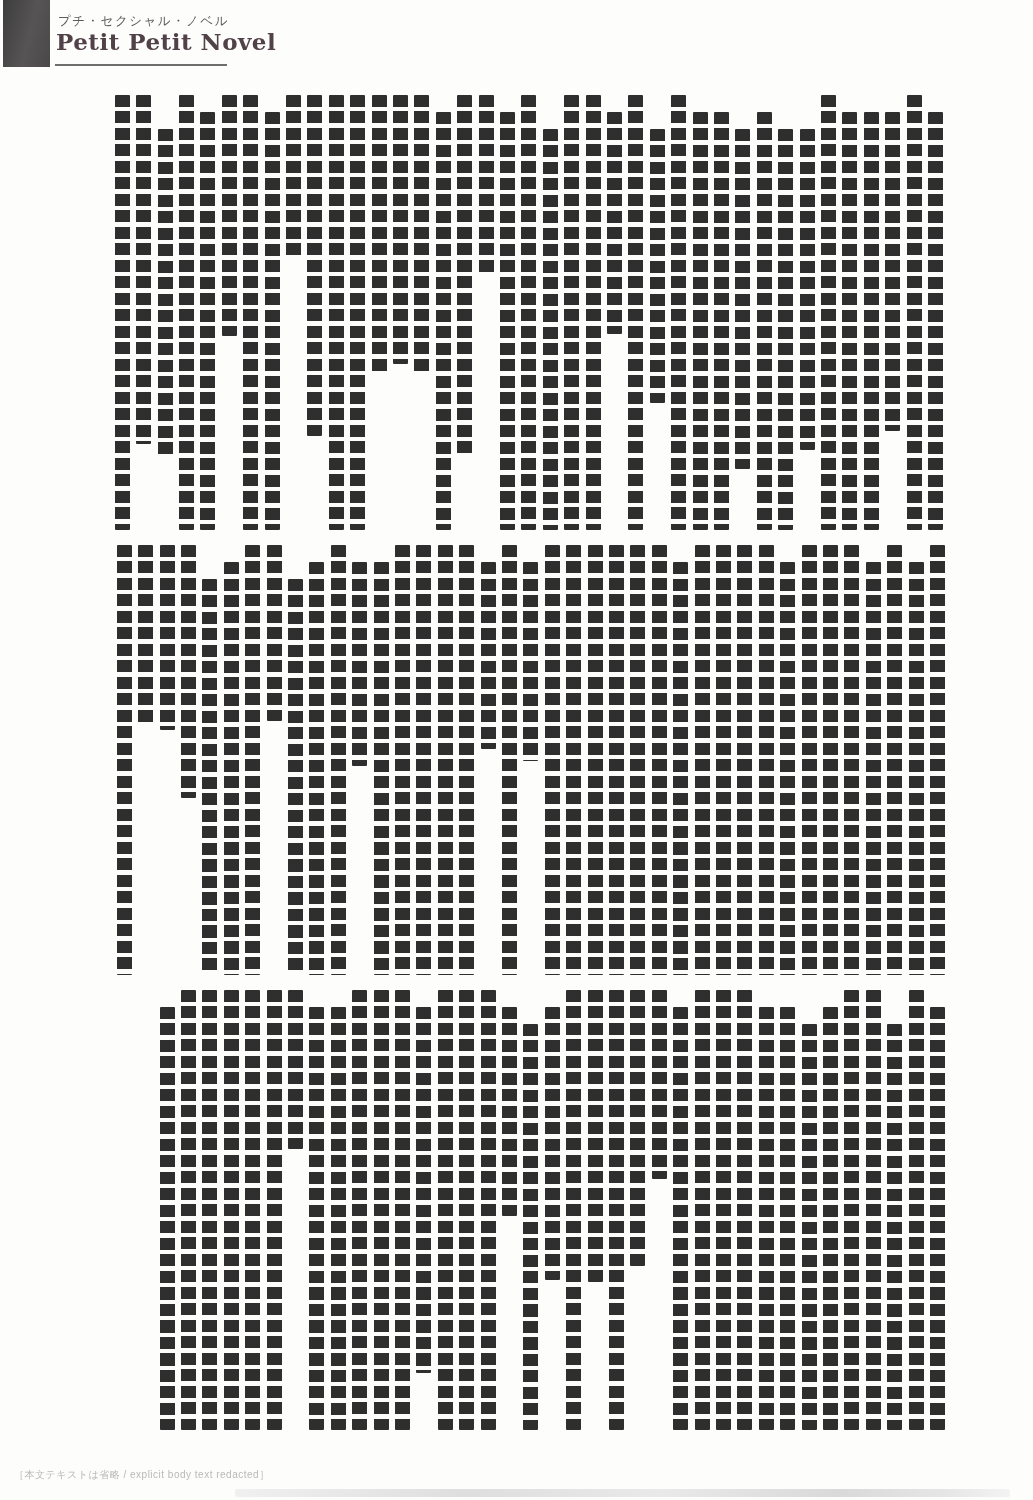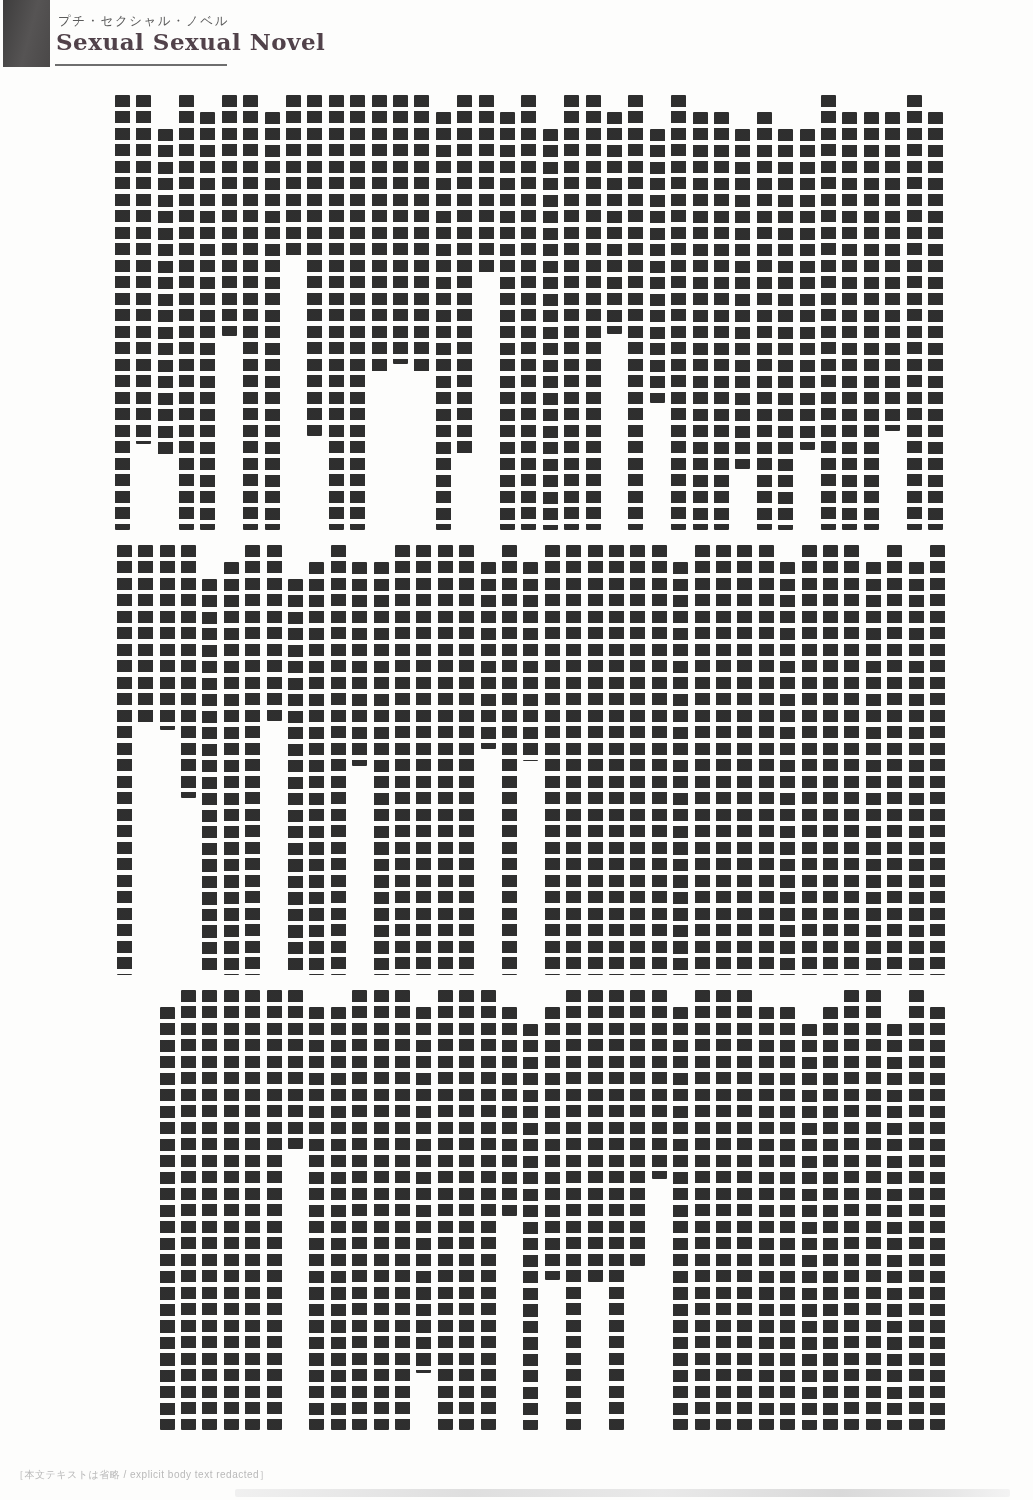--- a/index.html
+++ b/index.html
@@ -79,21 +79,21 @@
   }
 </style>
 </head>
 <body>
 
 <div class="page">
 
   <div>
     <div class="corner-tab"></div>
     <div class="hdr-jp">プチ・セクシャル・ノベル</div>
-    <div class="hdr-en">Sexual Sexual Novel</div>
+    <div class="hdr-en">Petit Petit Novel</div>
     <div class="hdr-line"></div>
   </div>
 
   <div class="band" id="band-0" style="top: 95px; height: 435px;">
       <div class="col" style="left: 928px; top: 17px; height: 418px;"></div>
       <div class="col" style="left: 906.6px; top: 0px; height: 435px;"></div>
       <div class="col" style="left: 885.2px; top: 17px; height: 318.899px;"></div>
       <div class="col" style="left: 863.8px; top: 17px; height: 418px;"></div>
       <div class="col" style="left: 842.4px; top: 17px; height: 418px;"></div>
       <div class="col" style="left: 821px; top: 0px; height: 435px;"></div>

